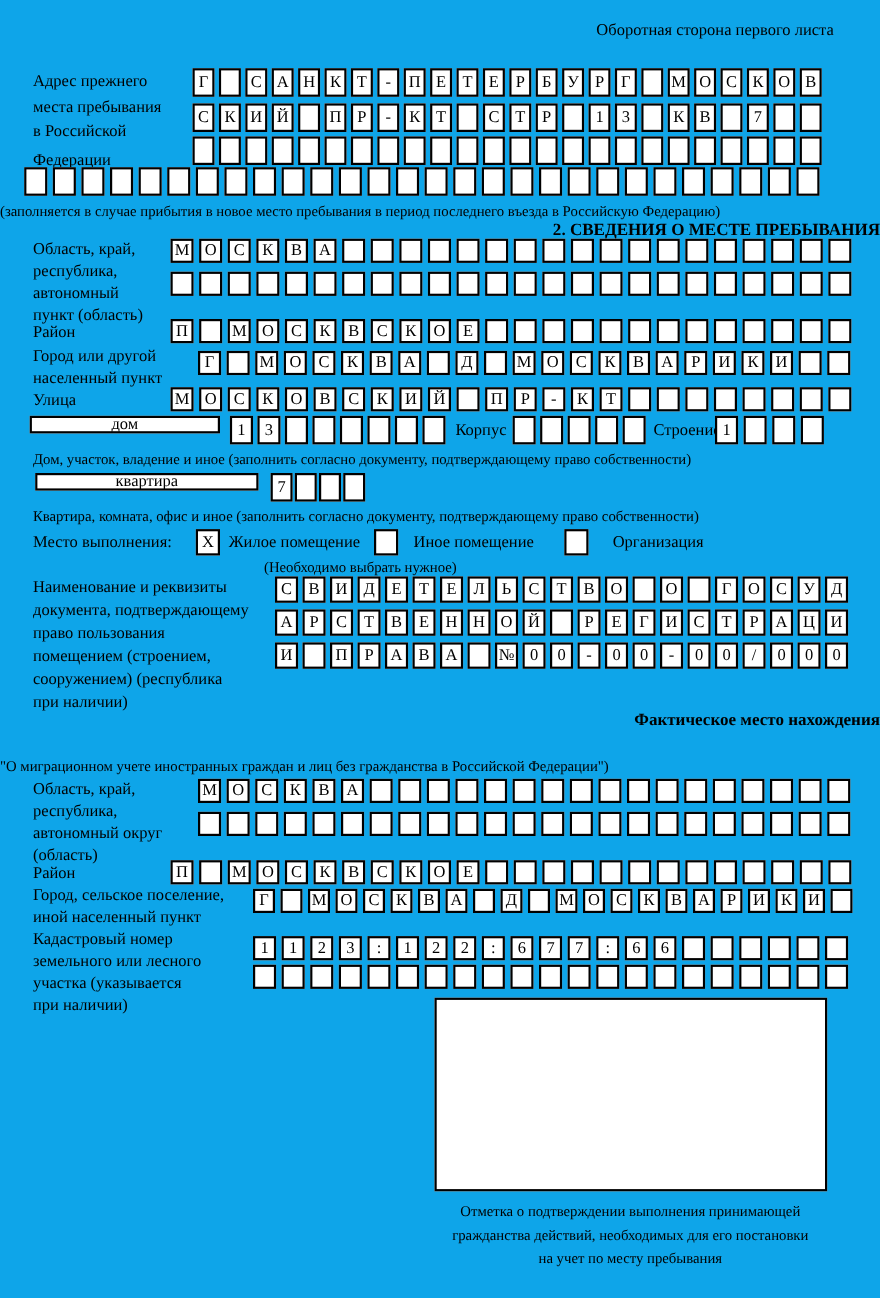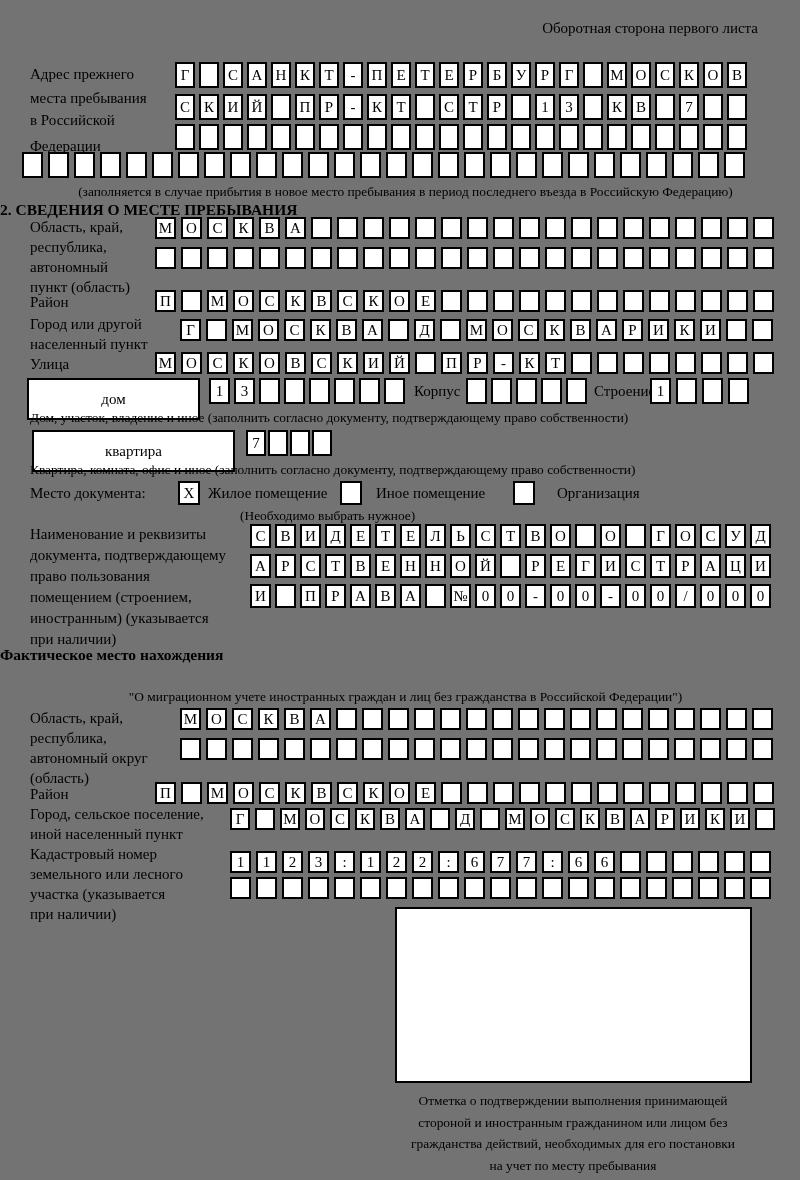--- a/index.html
+++ b/index.html
@@ -1,38 +1,38 @@
 <!DOCTYPE html>
 <html><head>
 <meta charset="utf-8">
 <style>
   html,body { margin:0; padding:0; background:#fff; }
   .page {
-    position:relative; width:800px; height:1180px; background:#737373;
+    position:relative; width:800px; height:1180px; background:#0ea5e9;
     font-family:"Liberation Serif","DejaVu Serif",serif; color:#000;
     overflow:hidden;
   }
   .row { position:absolute; display:flex; gap:var(--g,5px); }
   .cell {
     width:var(--w,21px); height:var(--h,22px); border:2px solid #000;
     box-sizing:border-box; display:flex; align-items:center; justify-content:center;
     font-size:15px; background:#fff; flex:0 0 auto;
   }
   .row.top { --w:20px; --g:4px; --h:26px; }
   .row.h26 { --h:26px; }
   .row.h24 { --h:24px; }
   .row.tight { --g:4px; }
   .row.kv { --w:20px; --g:2px; --h:26px; }
   .row.p25 { --w:20px; --g:5px; }
   .lbl { position:absolute; font-size:15px; white-space:nowrap; line-height:16px; }
   .cap { position:absolute; font-size:13.4px; white-space:nowrap; line-height:15px; }
-  .center { left:0; right:0; text-align:center; white-space:normal;padding-left:11px; }
-  .hdg { position:absolute; left:0; right:0; text-align:left; font-weight:bold; font-size:15.5px; }
+  .center { left:0; right:0; white-space:normal; }
+  .hdg { position:absolute; left:0; right:0; text-align:right; font-weight:bold; font-size:15.5px; }
   .wbox {
-    position:absolute; border:2px solid #000; box-sizing:border-box; height:42px;
+    position:absolute; border:2px solid #000; box-sizing:border-box; height:16px;
     display:flex; align-items:center; justify-content:center; font-size:15px; background:#fff;
   }
   .cb {
     position:absolute; width:22px; height:24px; border:2px solid #000; box-sizing:border-box;
     display:flex; align-items:center; justify-content:center; font-size:15px; background:#fff;
   }
   .stamp { position:absolute; border:2px solid #000; box-sizing:border-box; background:#fff; }
   .stampcap { position:absolute; left:373px; top:1090px; width:400px; text-align:center; }
   .stampcap div { font-size:13.4px; line-height:21.5px; }
   .hnote { position:absolute; right:42px; top:20px; font-size:15px; }
@@ -332,34 +332,34 @@
 
   <div class="wbox" style="left:32px;top:430px;width:203px">квартира</div>
   <div class="row kv" style="left:246px;top:430px">
       <span class="cell">7</span>
       <span class="cell"></span>
       <span class="cell"></span>
       <span class="cell"></span>
     </div>
   <div class="cap" style="left:30px;top:462px">Квартира, комната, офис и иное (заполнить согласно документу, подтверждающему право собственности)</div>
 
-  <div class="lbl" style="left:30px;top:485px">Место документа:</div>
+  <div class="lbl" style="left:30px;top:485px">Место выполнения:</div>
   <div class="cb" style="left:178px;top:481px">X</div>
   <div class="lbl" style="left:208px;top:485px">Жилое помещение</div>
   <div class="cb" style="left:340px;top:481px"></div>
   <div class="lbl" style="left:376px;top:485px">Иное помещение</div>
   <div class="cb" style="left:513px;top:481px"></div>
   <div class="lbl" style="left:557px;top:485px">Организация</div>
   <div class="cap" style="left:240px;top:508px">(Необходимо выбрать нужное)</div>
 
   <div class="lbl" style="left:30px;top:526px">Наименование и реквизиты</div>
   <div class="lbl" style="left:30px;top:547px">документа, подтверждающему</div>
   <div class="lbl" style="left:30px;top:568px">право пользования</div>
   <div class="lbl" style="left:30px;top:589px">помещением (строением,</div>
-  <div class="lbl" style="left:30px;top:610px">иностранным) (указывается</div>
+  <div class="lbl" style="left:30px;top:610px">сооружением) (республика</div>
   <div class="lbl" style="left:30px;top:631px">при наличии)</div>
   <div class="row tight h24" style="left:250px;top:524px">
       <span class="cell">С</span>
       <span class="cell">В</span>
       <span class="cell">И</span>
       <span class="cell">Д</span>
       <span class="cell">Е</span>
       <span class="cell">Т</span>
       <span class="cell">Е</span>
       <span class="cell">Л</span>
@@ -584,18 +584,17 @@
       <span class="cell"></span>
       <span class="cell"></span>
       <span class="cell"></span>
       <span class="cell"></span>
       <span class="cell"></span>
     </div>
 
   <div class="stamp" style="left:395px;top:907px;width:357px;height:176px"></div>
   <div class="stampcap">
     <div>Отметка о подтверждении выполнения принимающей</div>
-    <div>стороной и иностранным гражданином или лицом без</div>
     <div>гражданства действий, необходимых для его постановки</div>
     <div>на учет по месту пребывания</div>
   </div>
 
 </div>
 
 </body></html>

